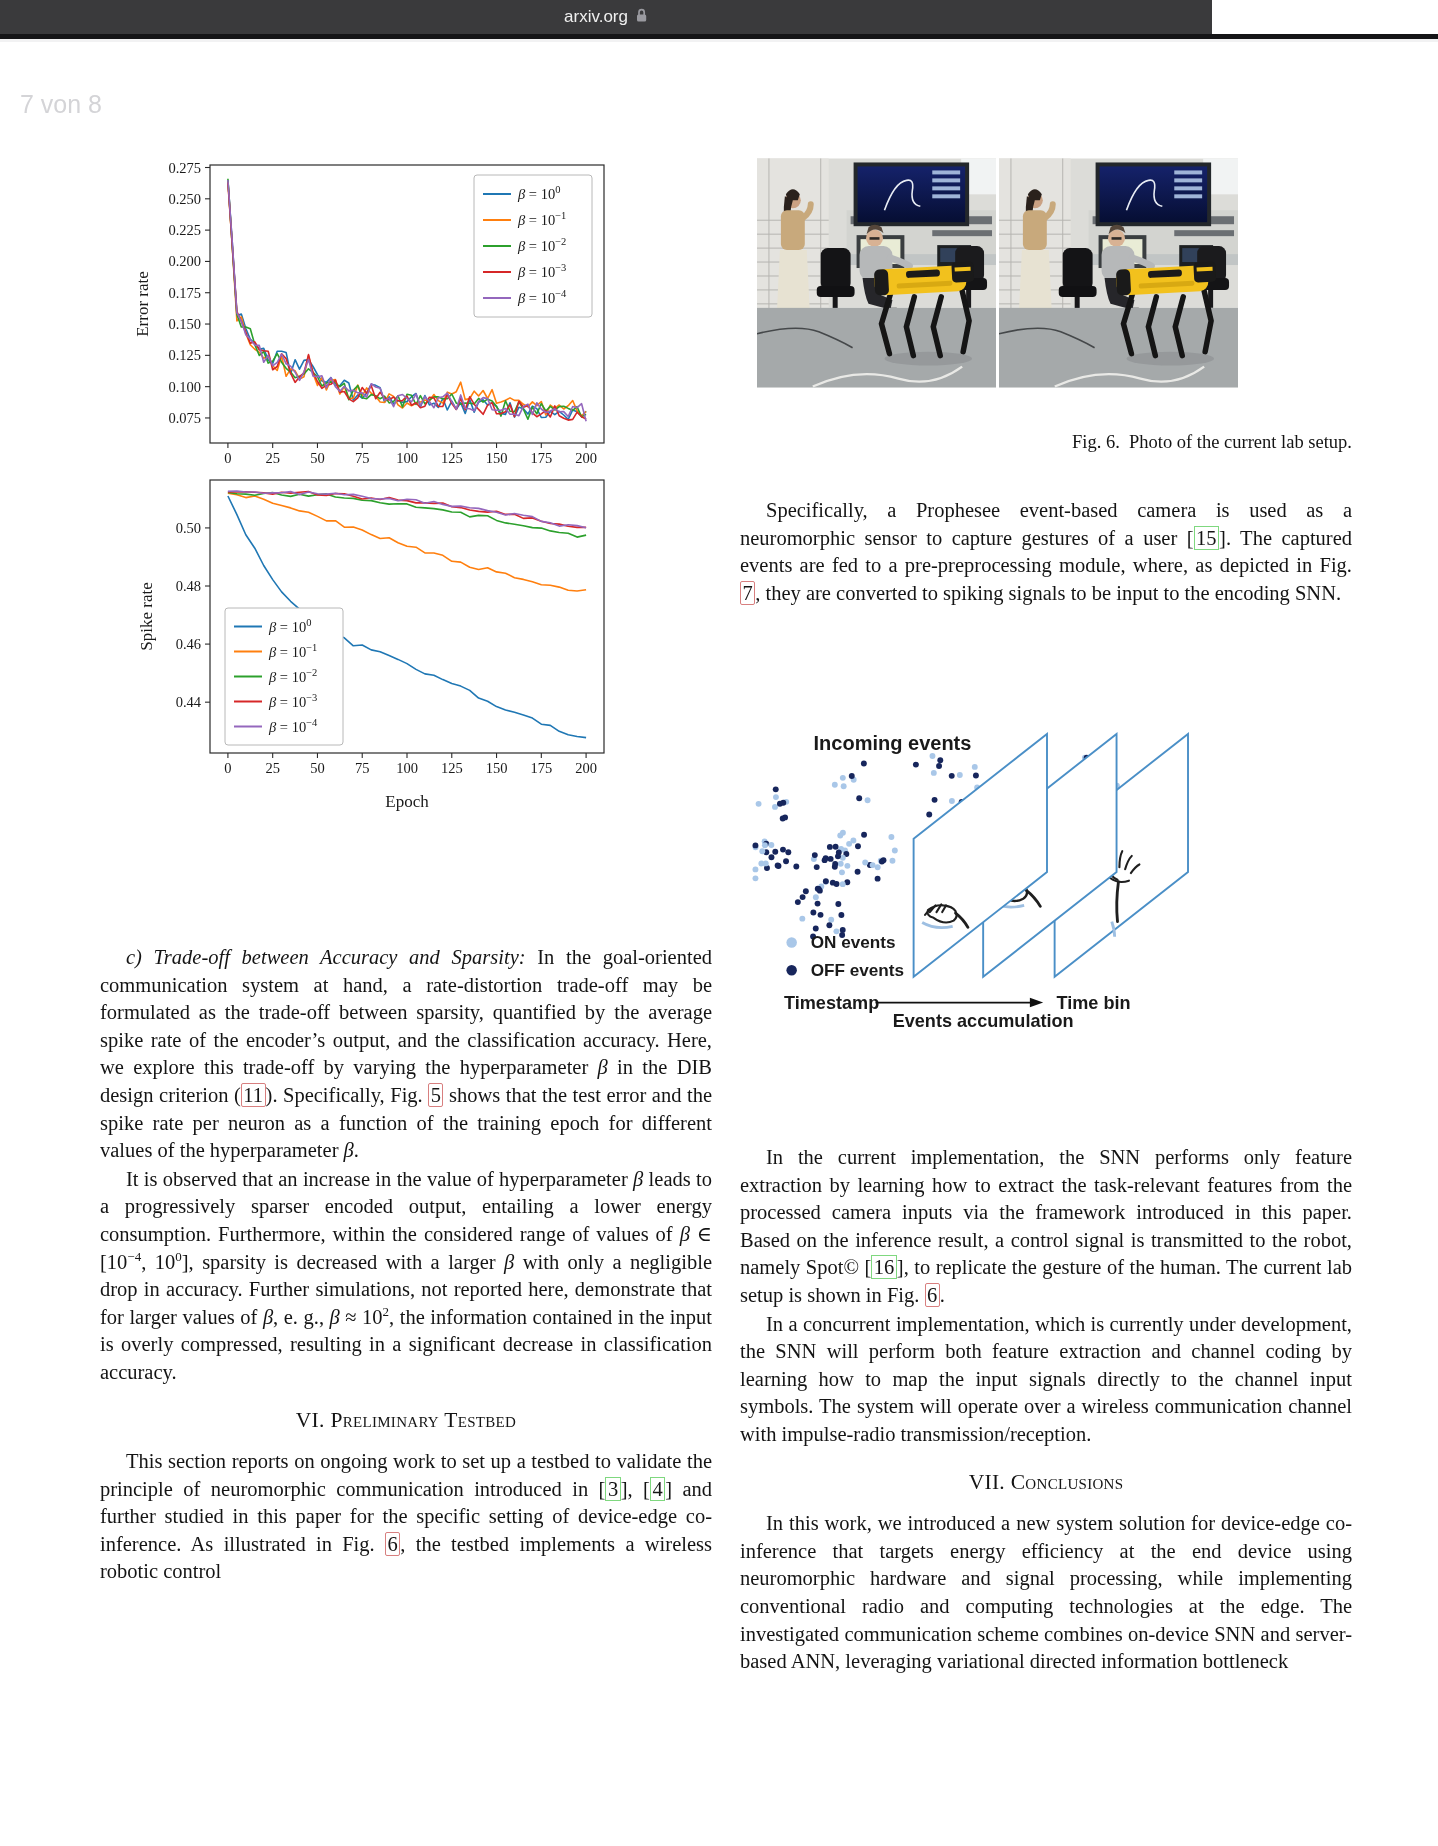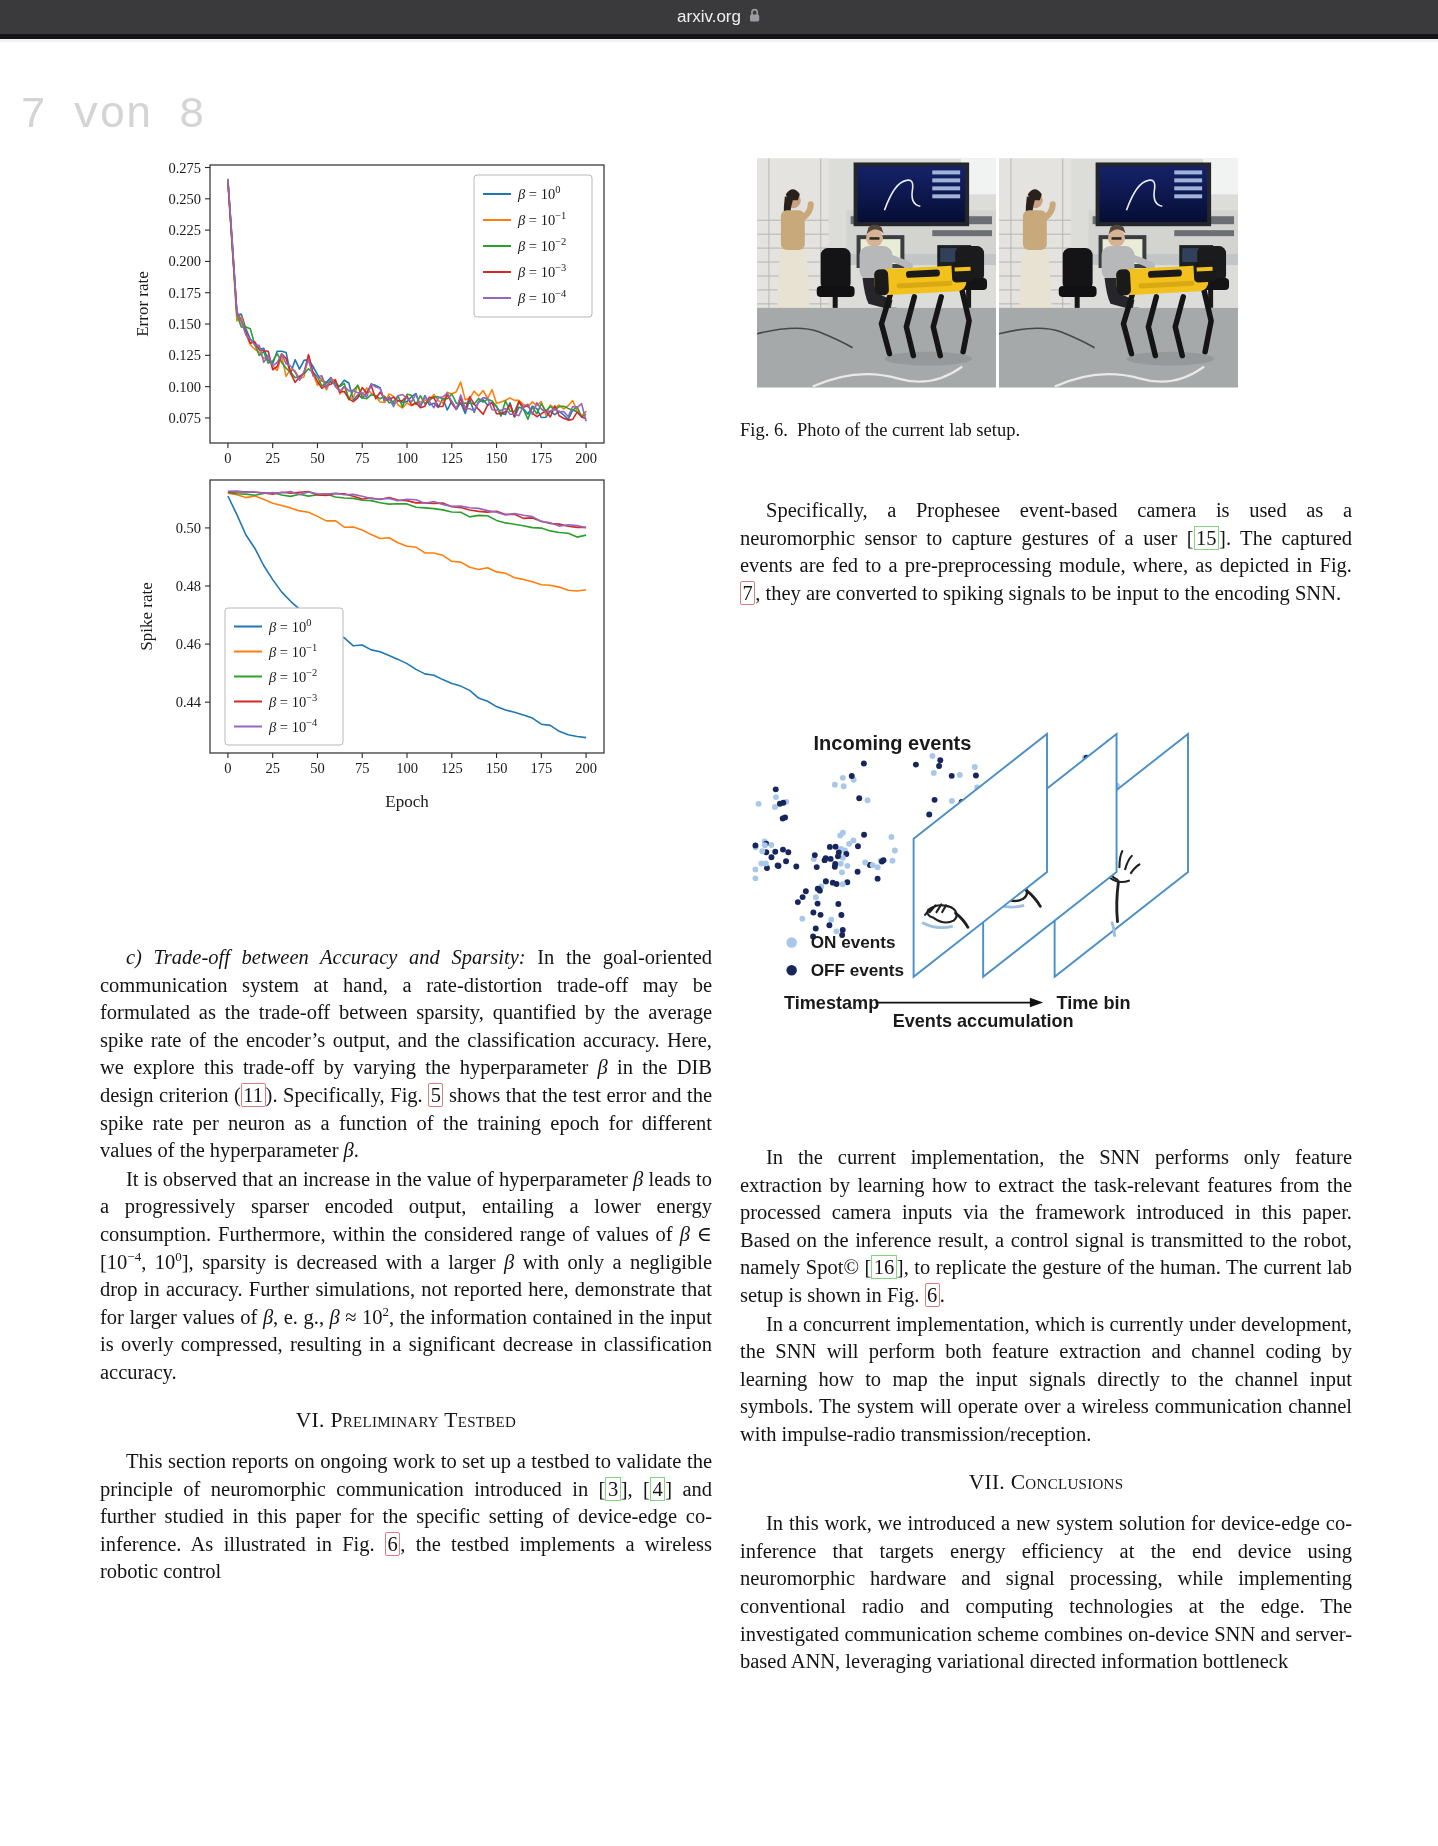--- a/index.html
+++ b/index.html
@@ -1,33 +1,33 @@
 <!DOCTYPE html>
 <html><head>
 <meta charset="utf-8">
 <style>
   html,body{margin:0;padding:0;background:#ffffff;}
   #page{position:relative;width:1438px;height:1846px;background:#ffffff;overflow:hidden;
         font-family:"Liberation Serif","DejaVu Serif",serif;color:#141414;}
   
-  #toolbar{position:absolute;left:0;top:0;width:1438px;height:34px;background:#3a3a3c;
+  #toolbar{position:absolute;left:0;top:0;width:1212px;height:34px;background:#3a3a3c;
            display:flex;align-items:center;justify-content:center;gap:7px;
            font-family:"Liberation Sans","DejaVu Sans",sans-serif;}
   #toolbar .url{color:#efefef;font-size:17px;}
   #chrome-strip{position:absolute;left:0;top:34px;width:1438px;height:5px;background:#151517;}
   #chrome-line{position:absolute;left:0;top:39px;width:1438px;height:3px;background:#f2f2f3;}
-  #page-indicator{position:absolute;left:20px;top:90px;color:#d4d4d7;font-size:44px;
-                  font-family:Liberation Mono, monospace;}
+  #page-indicator{position:absolute;left:20px;top:90px;color:#d4d4d7;font-size:25px;
+                  font-family:Liberation Sans, sans-serif;}
   
   .col{position:absolute;width:612px;font-size:20.5px;line-height:27.6px;text-align:justify;}
   .col p{margin:0;}
   .col p.ind{text-indent:26px;}
   .col p + p{margin-top:1px;}
   .caption{position:absolute;width:612px;font-size:18.5px;line-height:24.5px;text-align:justify;}
-  .caption.center{text-align:left;}
+  .caption.center{text-align:right;margin-top:12px;}
   h3.sec{font-size:21.5px;font-weight:normal;font-variant:small-caps;text-align:center;
          margin:20px 0 14px 0;letter-spacing:.3px;}
   .ref-r{border:1.5px solid #d87f7f;border-radius:2px;padding:0 1.5px;}
   .ref-g{border:1.5px solid #7fd87f;border-radius:0;padding:0 1.5px;}
   sup{font-size:13px;line-height:0;}
   sub{font-size:13px;line-height:0;}
   svg text{font-family:"Liberation Serif","DejaVu Serif",serif;fill:#1a1a1a;}
   .figlabel{font-family:"Liberation Sans","DejaVu Sans",sans-serif;font-weight:bold;}
   #photos{position:absolute;left:757px;top:158px;display:flex;gap:3px;}
 </style>

